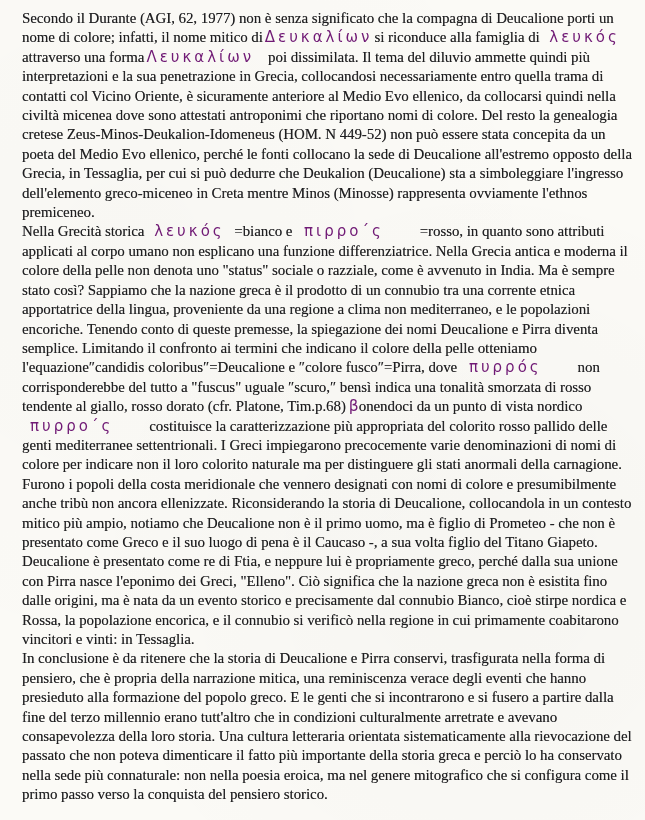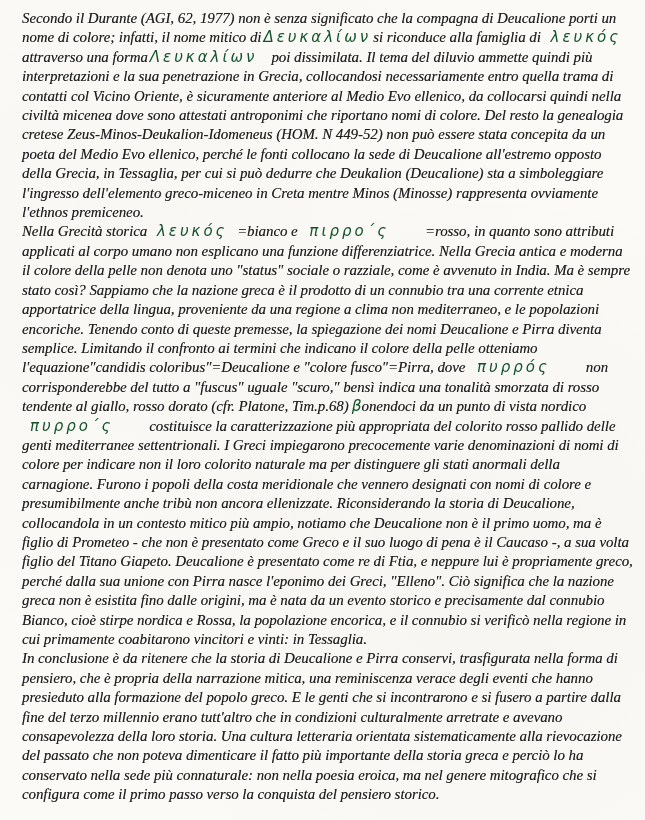--- a/index.html
+++ b/index.html
@@ -24,28 +24,27 @@
     color: #1e1e20;
   }
   p.doc-par {
     margin: 0;
     font-size: 14.8px;
     line-height: 19.4px;
     text-align: left;
     text-shadow: 0.2px 0.2px 0.35px rgba(25,25,28,0.55);
   }
   
-  .t { color: #1e1e20; font-style: italic; }
+  .t { color: #1e1e20; }
   
   .g {
     font-family: "DejaVu Sans", sans-serif;
-    font-style: italic;
     font-size: 15px;
     letter-spacing: 3px;
-    color: #14532d;
+    color: #701a75;
     text-shadow: none;
     margin: 0 6px;
     white-space: nowrap;
   }
   .g.tight { margin: 0 2px; }
   .g.after-gap { margin: 0 14px 8px 2px; }
   .g.wide { margin: 0 36px 0 8px; }
   .g.corr {
     margin: 0 0 0 3px;
     letter-spacing: 0;

